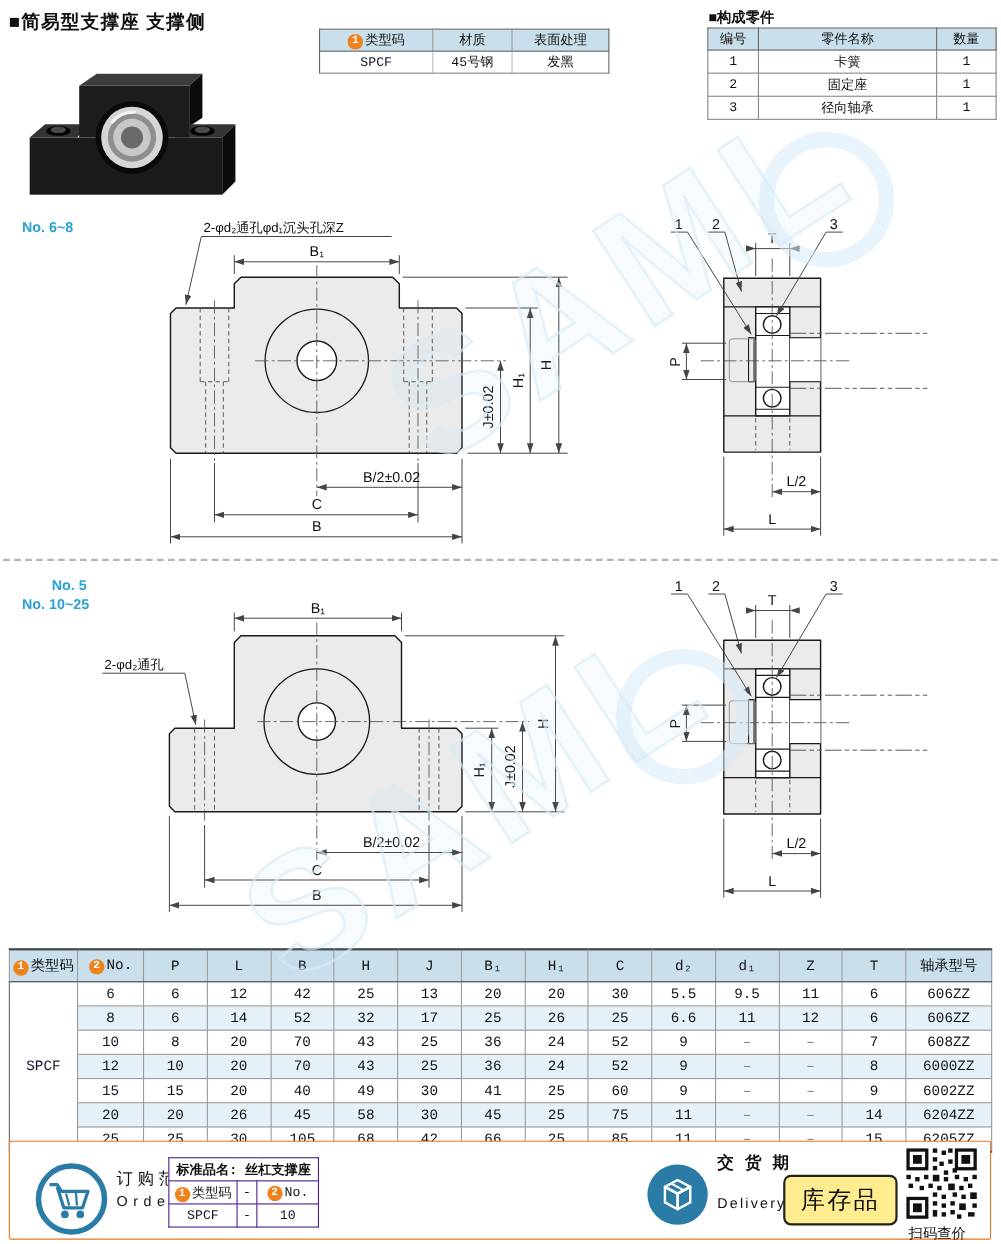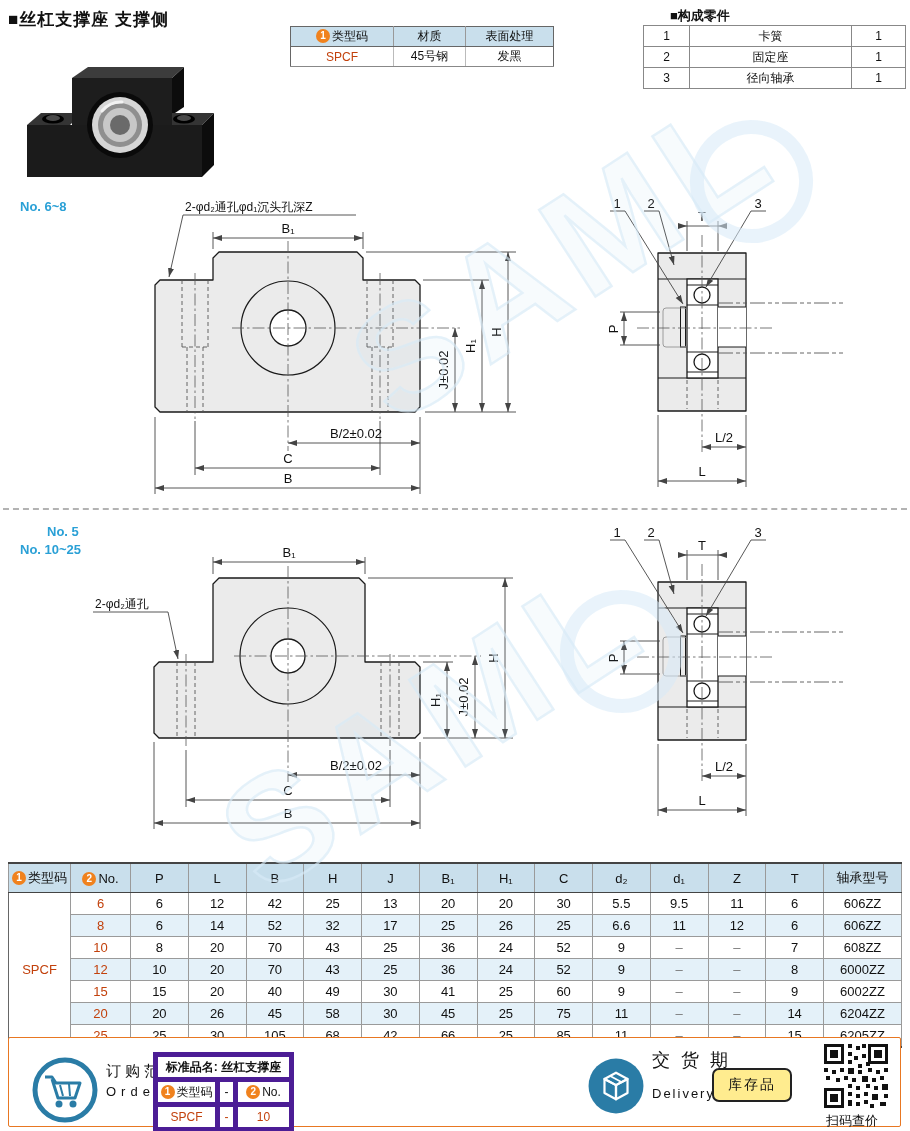--- a/index.html
+++ b/index.html
@@ -6,47 +6,47 @@
   .page{position:relative;width:910px;height:1131px;background:#fff;overflow:hidden;
         font-family:"Liberation Sans","DejaVu Sans",sans-serif;color:#111;}
   .abs{position:absolute;}
   
   .page-title{font-size:17px;font-weight:bold;letter-spacing:1px;}
   .sec-label{font-size:13px;color:#2aa0d6;font-weight:bold;}
   .obadge{display:inline-block;width:14px;height:14px;line-height:14px;border-radius:50%;
           background:#f0821e;color:#fff;font-size:10px;text-align:center;font-weight:bold;
           vertical-align:1px;margin-right:2px;}
   
-  table{border-collapse:collapse;}
+  table{border-collapse:collapse;font-family:Liberation Mono, monospace;}
   .spec-table{width:263px;font-size:12px;table-layout:fixed;}
   .spec-table th{background:#c9dfec;font-weight:normal;border:1px solid #666;border-left:1px solid #999;border-right:1px solid #999;height:17px;padding:1px 2px;}
   .spec-table td{border:1px solid #888;border-left:1px solid #bbb;border-right:1px solid #bbb;text-align:center;height:17px;padding:1px 2px;background:#fff;}
   .spec-table tr>*:first-child{border-left:1px solid #666;}
   .spec-table tr>*:last-child{border-right:1px solid #666;}
-  .blue{color:#c2410c;}
+  .blue{color:#0f172a;}
   .parts-title{font-size:13px;font-weight:bold;}
   .parts-table{width:262px;font-size:12px;table-layout:fixed;}
   .parts-table th{background:#c9dfec;font-weight:normal;border:1px solid #666;height:17px;}
   .parts-table td{border:1px solid #888;text-align:center;height:18px;background:#fff;}
   
   .main-table{width:894px;font-size:13px;table-layout:fixed;}
   .main-table th{background:#c9dfec;font-weight:normal;border:1px solid #9a9a9a;border-top:2px solid #444;border-bottom:1.5px solid #444;height:28px;padding:0;}
   .main-table td{border:1px solid #9a9a9a;text-align:center;height:21px;padding:0;background:transparent;}
   .main-table tr.tint td{background:#e4f1f9;}
   .main-table td.typecell{background:#fff;border-bottom:2px solid #444;border-left:1px solid #666;}
   .main-table tr:last-child td{border-bottom:2px solid #444;}
   .main-table .dash{color:#777;}
   
   .footer-box{border:1.5px solid #e87722;border-radius:2px;background:#fff;}
   .order-cn{font-size:15px;letter-spacing:4px;}
   .order-en{font-size:13px;letter-spacing:5px;}
   .order-table{width:136px;font-size:12px;table-layout:fixed;background:#fff;}
-  .order-table td{border:5px solid #4c1d95;text-align:center;height:18px;padding:1px 1px;}
+  .order-table td{border:1px solid #4c1d95;text-align:center;height:18px;padding:1px 1px;}
   .order-table .hdr{font-weight:bold;}
-  .stock-badge{border:2px solid #222;border-radius:7px;background:#ffec8f;font-size:14px;
+  .stock-badge{border:2px solid #222;border-radius:7px;background:#ffec8f;font-size:22px;
                padding:6px 14px;letter-spacing:2px;}
   .qr-caption{font-size:13px;}
   
   .ol{fill:#ebebeb;stroke:#1a1a1a;stroke-width:1.3;stroke-linejoin:round;}
   .olw{fill:#fff;stroke:#1a1a1a;stroke-width:1.3;}
   .th{stroke:#1a1a1a;stroke-width:1.2;fill:none;}
   .thn{stroke:#1a1a1a;stroke-width:1;fill:none;}
   .dim{stroke:#444;stroke-width:0.9;fill:none;}
   .cl{stroke:#555;stroke-width:0.8;stroke-dasharray:12 3 2.5 3;fill:none;}
   .hid{stroke:#555;stroke-width:0.9;stroke-dasharray:4 3;fill:none;}
@@ -59,21 +59,21 @@
       letter-spacing:10px;color:rgba(150,200,230,0.10);
       -webkit-text-stroke:2.5px #d7eaf7;transform:rotate(-33deg);opacity:.65;}
   .wm-ring{position:absolute;z-index:6;pointer-events:none;border:14px solid #d7eaf7;
       border-radius:50%;opacity:.55;transform:rotate(-33deg);}
 </style>
 </head>
 <body>
 
 <div class="page">
 
-  <div class="abs page-title" style="left:8px;top:8px;">■丝杠支撑座 支撑侧</div>
+  <div class="abs page-title" style="left:8px;top:8px;">■简易型支撑座 支撑侧</div>
 
   <table class="spec-table abs" style="left:290px;top:26px;">
     <colgroup>
         <col style="width:103px">
         <col style="width:72px">
         <col style="width:88px">
       </colgroup>
     <tbody>
         <tr>
       <th><span class="obadge">1</span><span>类型码</span></th>
@@ -81,28 +81,33 @@
       <th>表面处理</th>
     </tr>
     <tr>
       <td class="blue">SPCF</td>
       <td>45号钢</td>
       <td>发黑</td>
     </tr>
   </tbody>
     </table>
 
-  <div class="abs parts-title" style="left:670px;top:7px;">■构成零件</div>
+  <div class="abs parts-title" style="left:644px;top:7px;">■构成零件</div>
   <table class="parts-table abs" style="left:643px;top:25px;">
     <colgroup>
         <col style="width:46px">
         <col style="width:162px">
         <col style="width:54px">
       </colgroup>
     <tbody>
+        <tr>
+      <th>编号</th>
+      <th>零件名称</th>
+      <th>数量</th>
+    </tr>
     <tr>
       <td>1</td>
       <td>卡簧</td>
       <td>1</td>
     </tr>
     <tr>
       <td>2</td>
       <td>固定座</td>
       <td>1</td>
     </tr>
@@ -542,21 +547,21 @@
   </tbody>
     </table>
 
   <svg class="abs" style="left:585px;top:1055px;" width="62" height="62" viewBox="0 0 70 70">
     <circle cx="35" cy="35" r="31" fill="#2a7ca6"></circle>
     <polygon points="22,27 35,20 48,27 35,34" fill="none" stroke="#fff" stroke-width="2.5" stroke-linejoin="round"></polygon>
     <polygon points="22,27 35,34 35,50 22,43" fill="none" stroke="#fff" stroke-width="2.5" stroke-linejoin="round"></polygon>
     <polygon points="35,34 48,27 48,43 35,50" fill="none" stroke="#fff" stroke-width="2.5" stroke-linejoin="round"></polygon>
     <line x1="28" y1="23.5" x2="41" y2="30.5" stroke="#fff" stroke-width="2"></line>
   </svg>
-  <div class="abs" style="left:652px;top:1048px;font-size:18px;letter-spacing:3px;">交 货 期</div>
+  <div class="abs" style="left:652px;top:1048px;font-size:15px;letter-spacing:3px;font-weight:bold;">交 货 期</div>
   <div class="abs" style="left:652px;top:1086px;font-size:13px;letter-spacing:2px;">Delivery</div>
 
   <div class="abs stock-badge" style="left:712px;top:1068px;">库存品</div>
 
   <svg class="abs" style="left:822px;top:1042px;" width="68" height="68" viewBox="0 0 68 68">
     <rect x="0" y="0" width="68" height="68" fill="#fff"></rect>
     <g fill="#111">
       <rect x="2" y="2" width="20" height="20"></rect>
         <rect x="46" y="2" width="20" height="20"></rect>
         <rect x="2" y="46" width="20" height="20"></rect>

